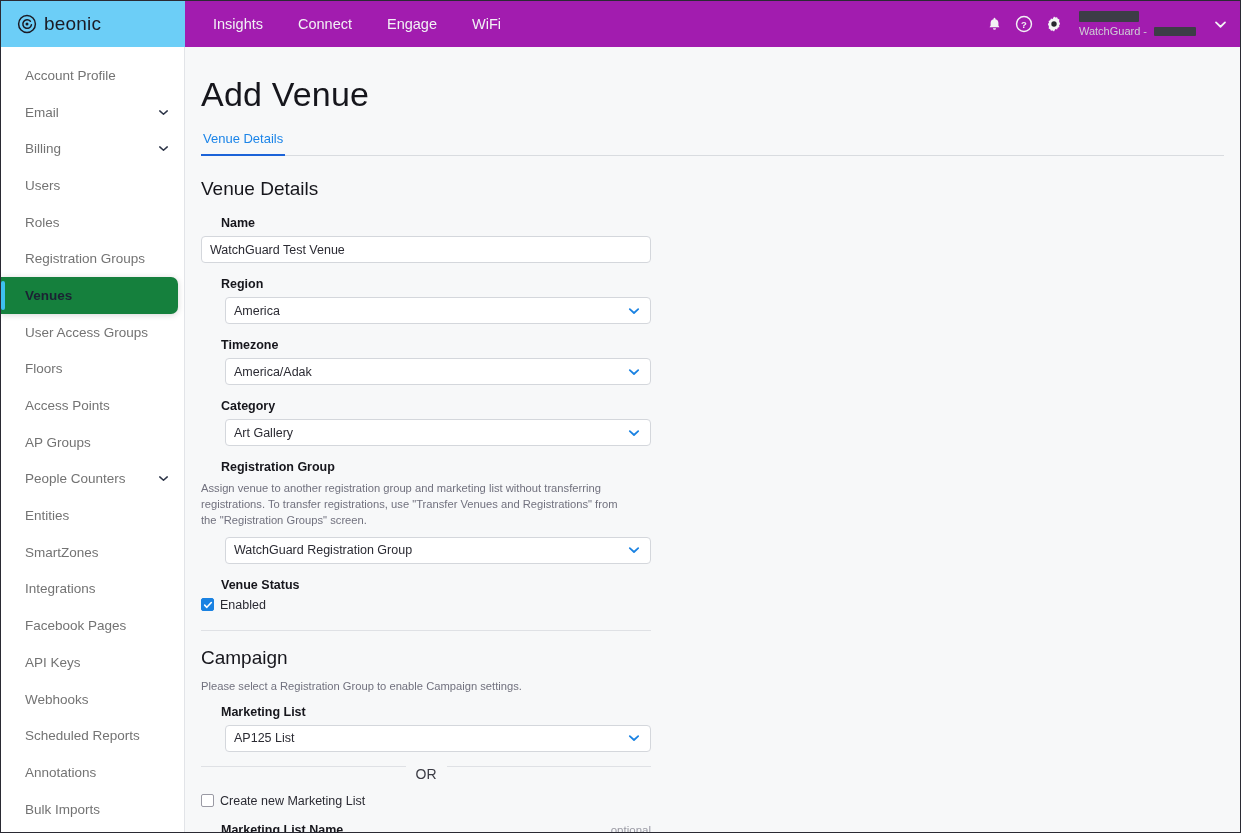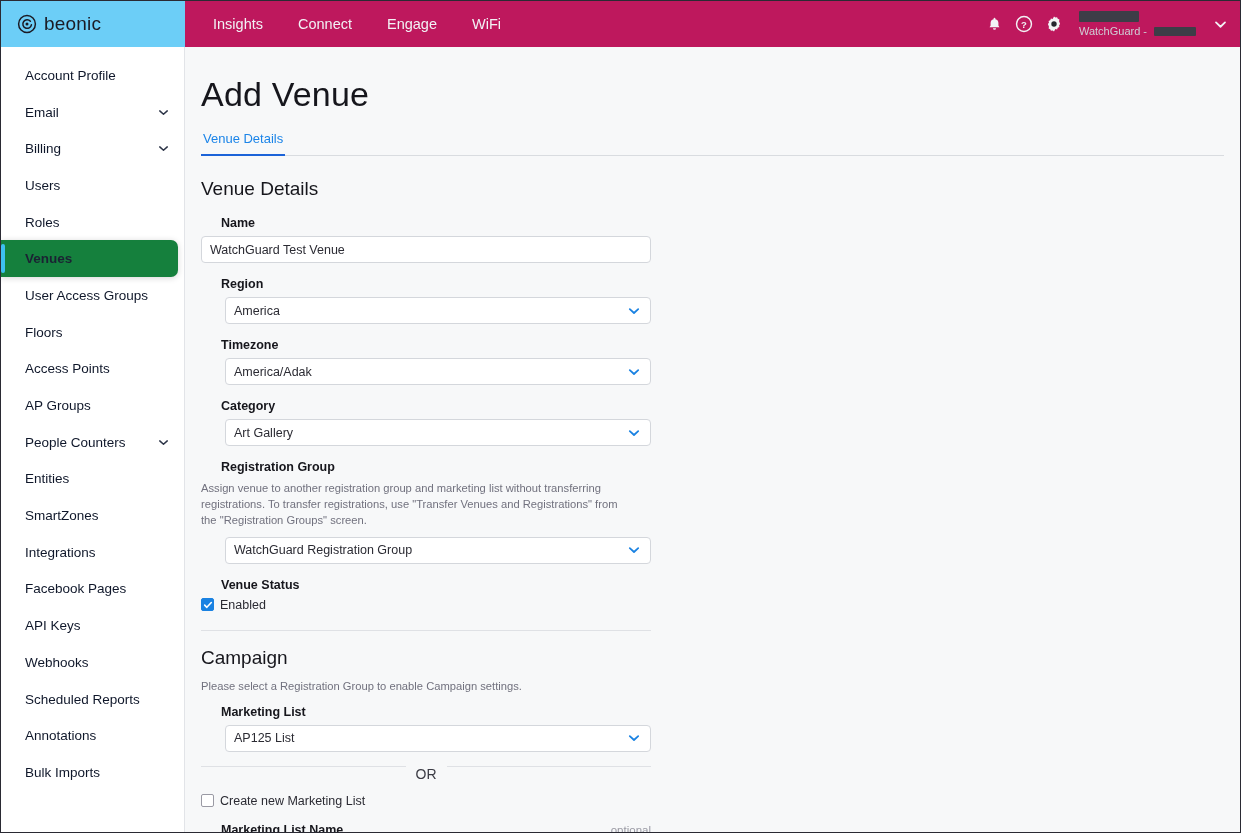--- a/index.html
+++ b/index.html
@@ -22,21 +22,21 @@
     display: flex;
     flex-direction: column;
   }
 
   
   .topbar {
     height: 46px;
     flex: 0 0 46px;
     display: flex;
     align-items: stretch;
-    background: #be185d;
+    background: #a21caf;
   }
 
   .logo-cell {
     width: 184px;
     flex: 0 0 184px;
     background: #6ccef7;
     display: flex;
     align-items: center;
     padding-left: 16px;
     gap: 7px;
@@ -113,21 +113,21 @@
     position: relative;
   }
 
   .nav-item {
     position: relative;
     height: 36.7px;
     display: flex;
     align-items: center;
     padding: 0 14px 0 24px;
     font-size: 13.5px;
-    color: #0f172a;
+    color: #737373;
     cursor: pointer;
     justify-content: space-between;
   }
   .nav-item .lbl { white-space: nowrap; }
 
   .nav-item.active {
     background: #15803d;
     border-radius: 0 7px 7px 0;
     box-shadow: 0 1px 6px rgba(0,0,0,0.17);
     margin-right: 6px;
@@ -367,20 +367,23 @@
       </div>
 
       <div class="nav-item">
         <span class="lbl">Users</span>
       </div>
 
       <div class="nav-item">
         <span class="lbl">Roles</span>
       </div>
 
+      <div class="nav-item">
+        <span class="lbl">Registration Groups</span>
+      </div>
 
       <div class="nav-item active">
         <span class="lbl">Venues</span>
       </div>
 
       <div class="nav-item">
         <span class="lbl">User Access Groups</span>
       </div>
 
       <div class="nav-item">

